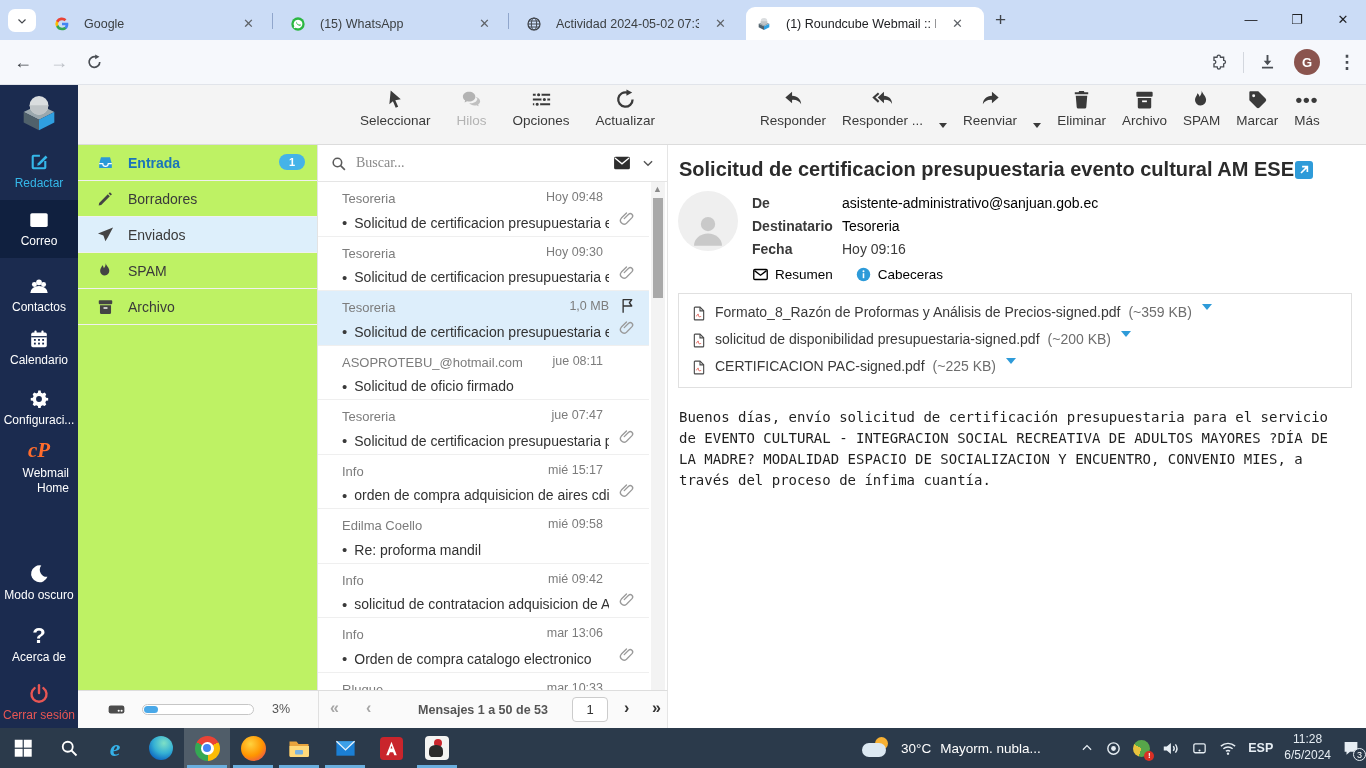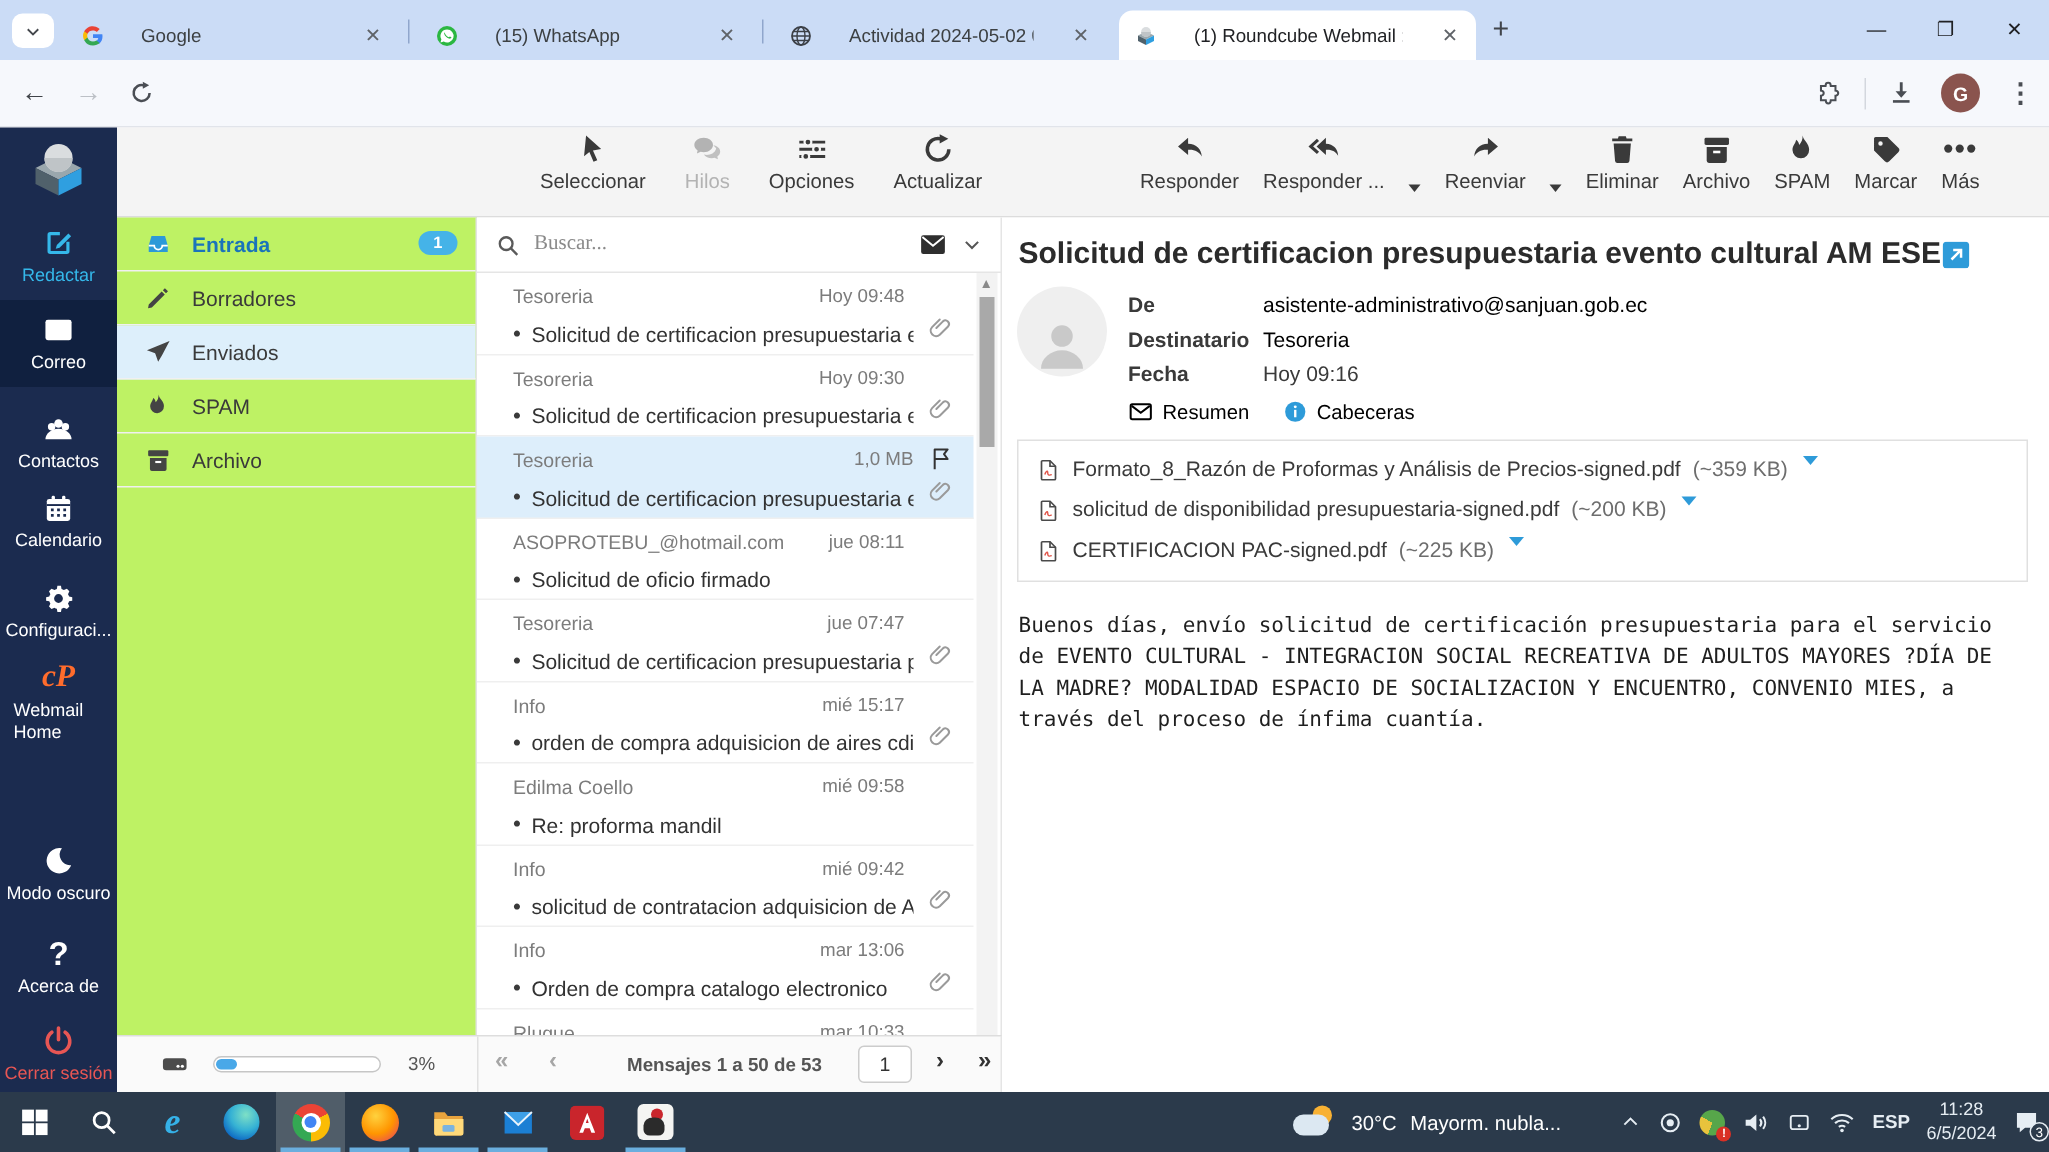--- a/index.html
+++ b/index.html
@@ -5,21 +5,21 @@
   *{margin:0;padding:0;box-sizing:border-box}
   html,body{width:1366px;height:768px;overflow:hidden}
   body{font-family:"Liberation Sans",sans-serif;position:relative;background:#fff;color:#333}
   .abs{position:absolute}
   svg.ic{display:block;fill:currentColor}
   use{pointer-events:none}
 
   
   .tabstrip{position:absolute;left:0;top:0;width:1366px;height:40px;background:#cbdcf6}
   .tabsearch{position:absolute;left:8px;top:9px;width:28px;height:23px;background:#fff;border-radius:7px;display:flex;align-items:center;justify-content:center;color:#45484d}
-  .tab{position:absolute;top:7px;height:33px;display:flex;align-items:center;padding:0 10px;gap:24px;font-size:12.5px;color:#3c4043;cursor:pointer}
+  .tab{position:absolute;top:7px;height:33px;display:flex;align-items:center;padding:0 10px;gap:14px;font-size:12.5px;color:#3c4043;cursor:pointer}
   .tab .ttl{width:150px;overflow:hidden;white-space:nowrap}
   .tab.active{background:#fff;border-radius:9px 9px 0 0;color:#202124}
   .tab .x{font-size:13px;color:#5f6368;padding:0 2px}
   .tsep{position:absolute;top:13px;width:1px;height:16px;background:#90a6cc}
   .newtab{position:absolute;left:995px;top:9px;font-size:19px;color:#41454b;cursor:pointer}
   .winbtn{position:absolute;top:0;width:46px;height:38px;display:flex;align-items:center;justify-content:center;font-size:13px;color:#202124;cursor:pointer}
   .favic{width:16px;height:16px;flex:0 0 16px}
 
   
   .navbar{position:absolute;left:0;top:40px;width:1366px;height:45px;background:#f6f8fc;border-bottom:1px solid #e1e4ea}
@@ -31,21 +31,21 @@
   
   .band{position:absolute;left:78px;top:85px;width:1288px;height:60px;background:#f4f4f4;border-bottom:1px solid #dcdcdc}
   .tbar{position:absolute;top:3px;display:flex;gap:26px}
   .tbtn{display:flex;flex-direction:column;align-items:center;gap:2px;color:#3a3a3a;cursor:pointer;font-size:13.5px}
   .tbtn .ic{width:23px;height:23px}
   .tbtn.dis{color:#b3b3b3}
   .caret{width:0;height:0;border-left:4px solid transparent;border-right:4px solid transparent;border-top:5px solid #3a3a3a;align-self:flex-end;margin-top:26px;cursor:pointer}
 
   
   .side{position:absolute;left:0;top:85px;width:78px;height:643px;background:#1b2b4f}
-  .snav{position:absolute;left:0;width:78px;display:flex;flex-direction:column;align-items:center;gap:3px;color:#fff;font-size:12px;cursor:pointer;text-align:left;line-height:1.25}
+  .snav{position:absolute;left:0;width:78px;display:flex;flex-direction:column;align-items:center;gap:3px;color:#fff;font-size:12px;cursor:pointer;text-align:right;line-height:1.25}
   .snav .ic{width:22px;height:22px}
   .accent{color:#35b8ea}
   .danger{color:#e85654}
   .band-sel{position:absolute;left:0;width:78px;height:58px;background:#10203f}
   .cp{font-weight:bold;font-style:italic;font-size:21px;color:#ff6c2c;font-family:"Liberation Serif",serif}
 
   
   .folders{position:absolute;left:78px;top:145px;width:240px;height:545px;background:#bef264;border-right:1px solid #e3e3e3}
   .acct{position:absolute;left:78px;top:85px;width:240px;height:60px;display:flex;align-items:center;border-right:1px solid #e0e0e0}
   .acct .nm{font-size:14px;font-weight:bold;color:#3a3a3a;margin-left:20px;width:190px;white-space:nowrap;overflow:hidden;text-overflow:ellipsis}

